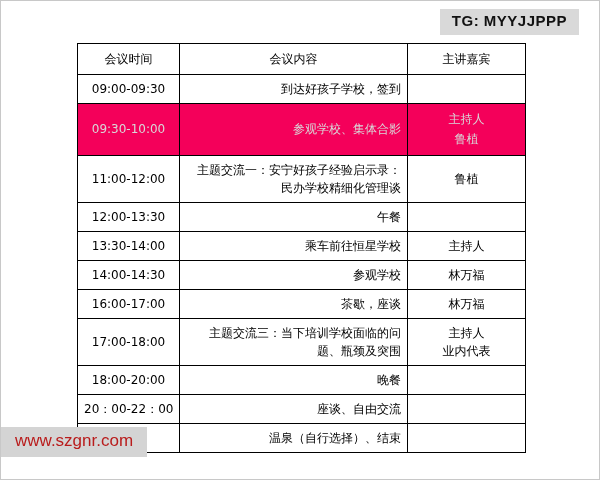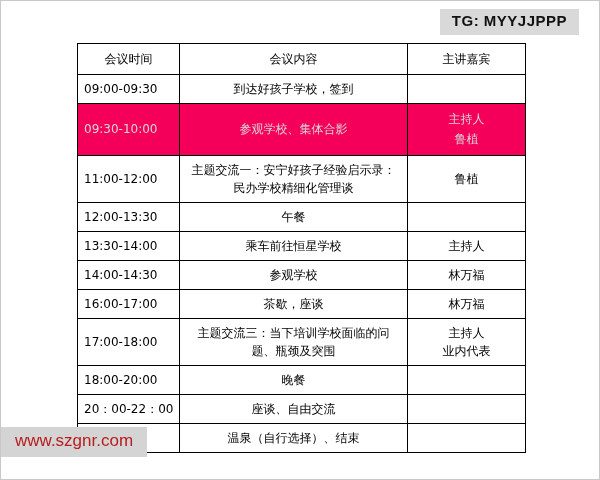--- a/index.html
+++ b/index.html
@@ -71,24 +71,25 @@
   col.c-time { width: 102px; }
   col.c-content { width: 228px; }
   col.c-speaker { width: 118px; }
 
   td.head {
     text-align: center;
     font-weight: normal;
     height: 20px;
   }
   td.time {
+    text-align: center;
     white-space: nowrap;
   }
   td.content {
-    text-align: center;
+    text-align: right;
   }
   td.speaker {
     text-align: center;
     padding-left: 10px;
   }
   tr.highlight td {
     background: #f4005a;
     color: #d8d8d8;
   }
   tr.highlight td.speaker {

